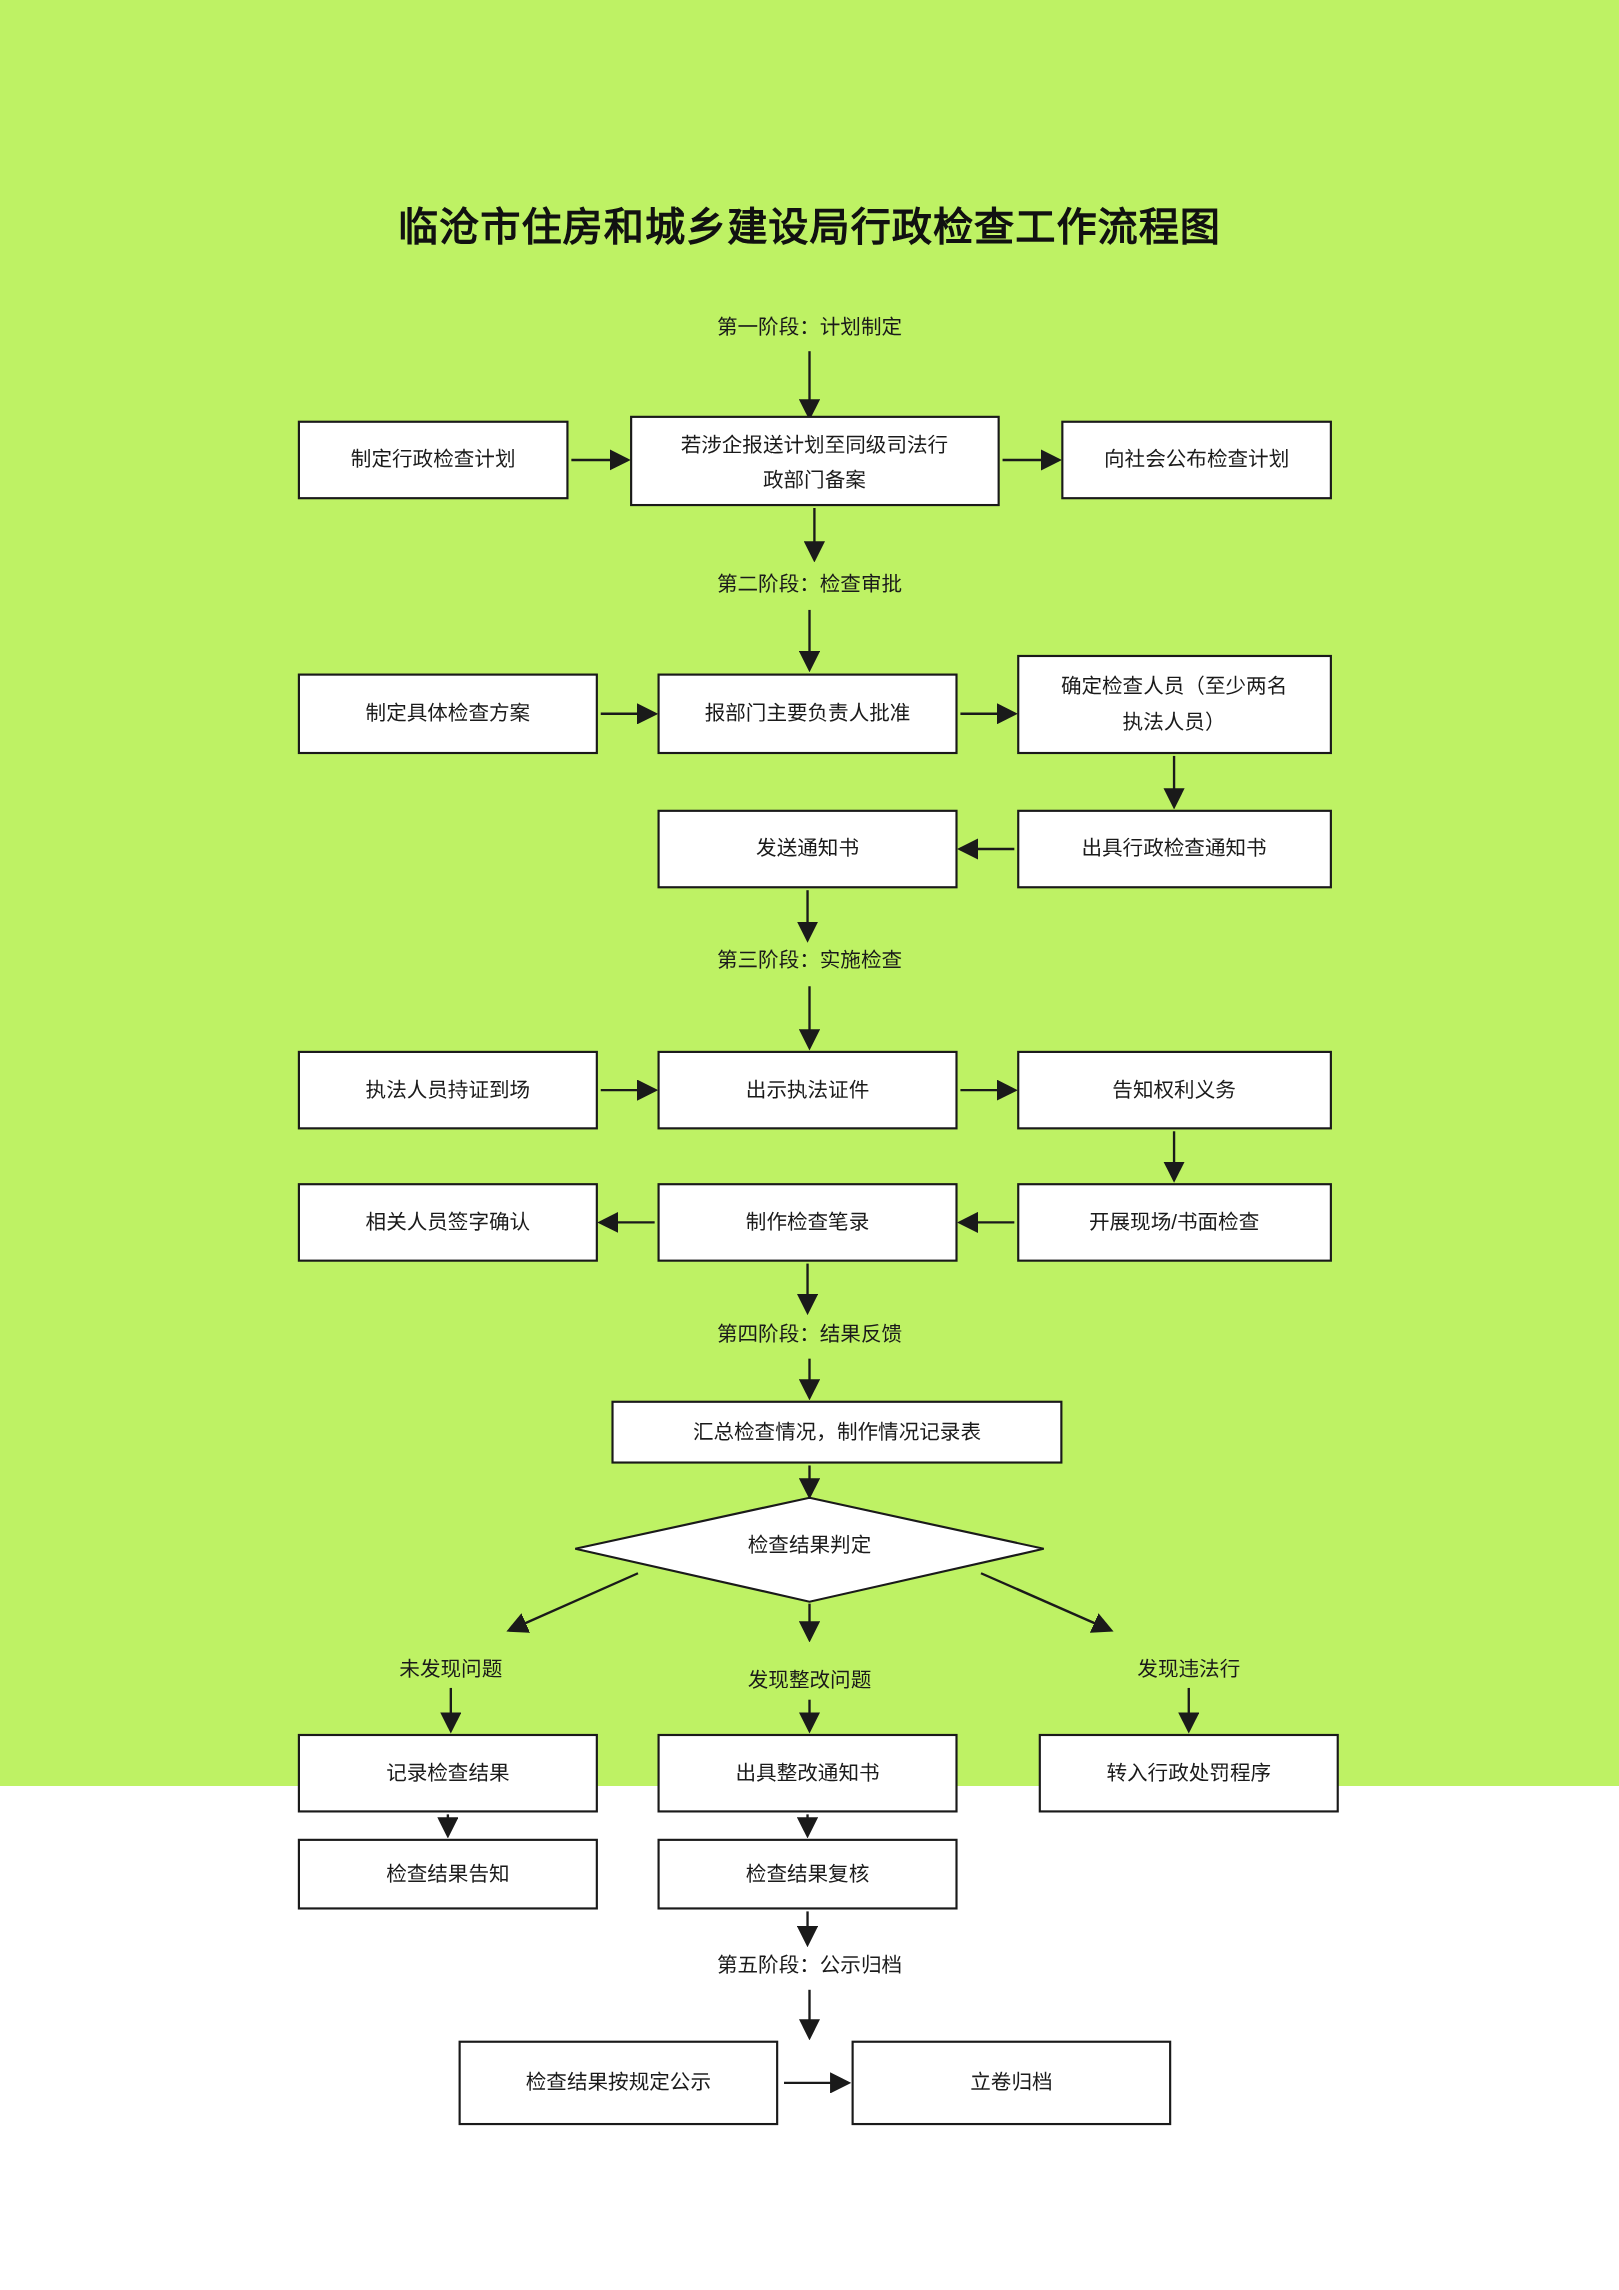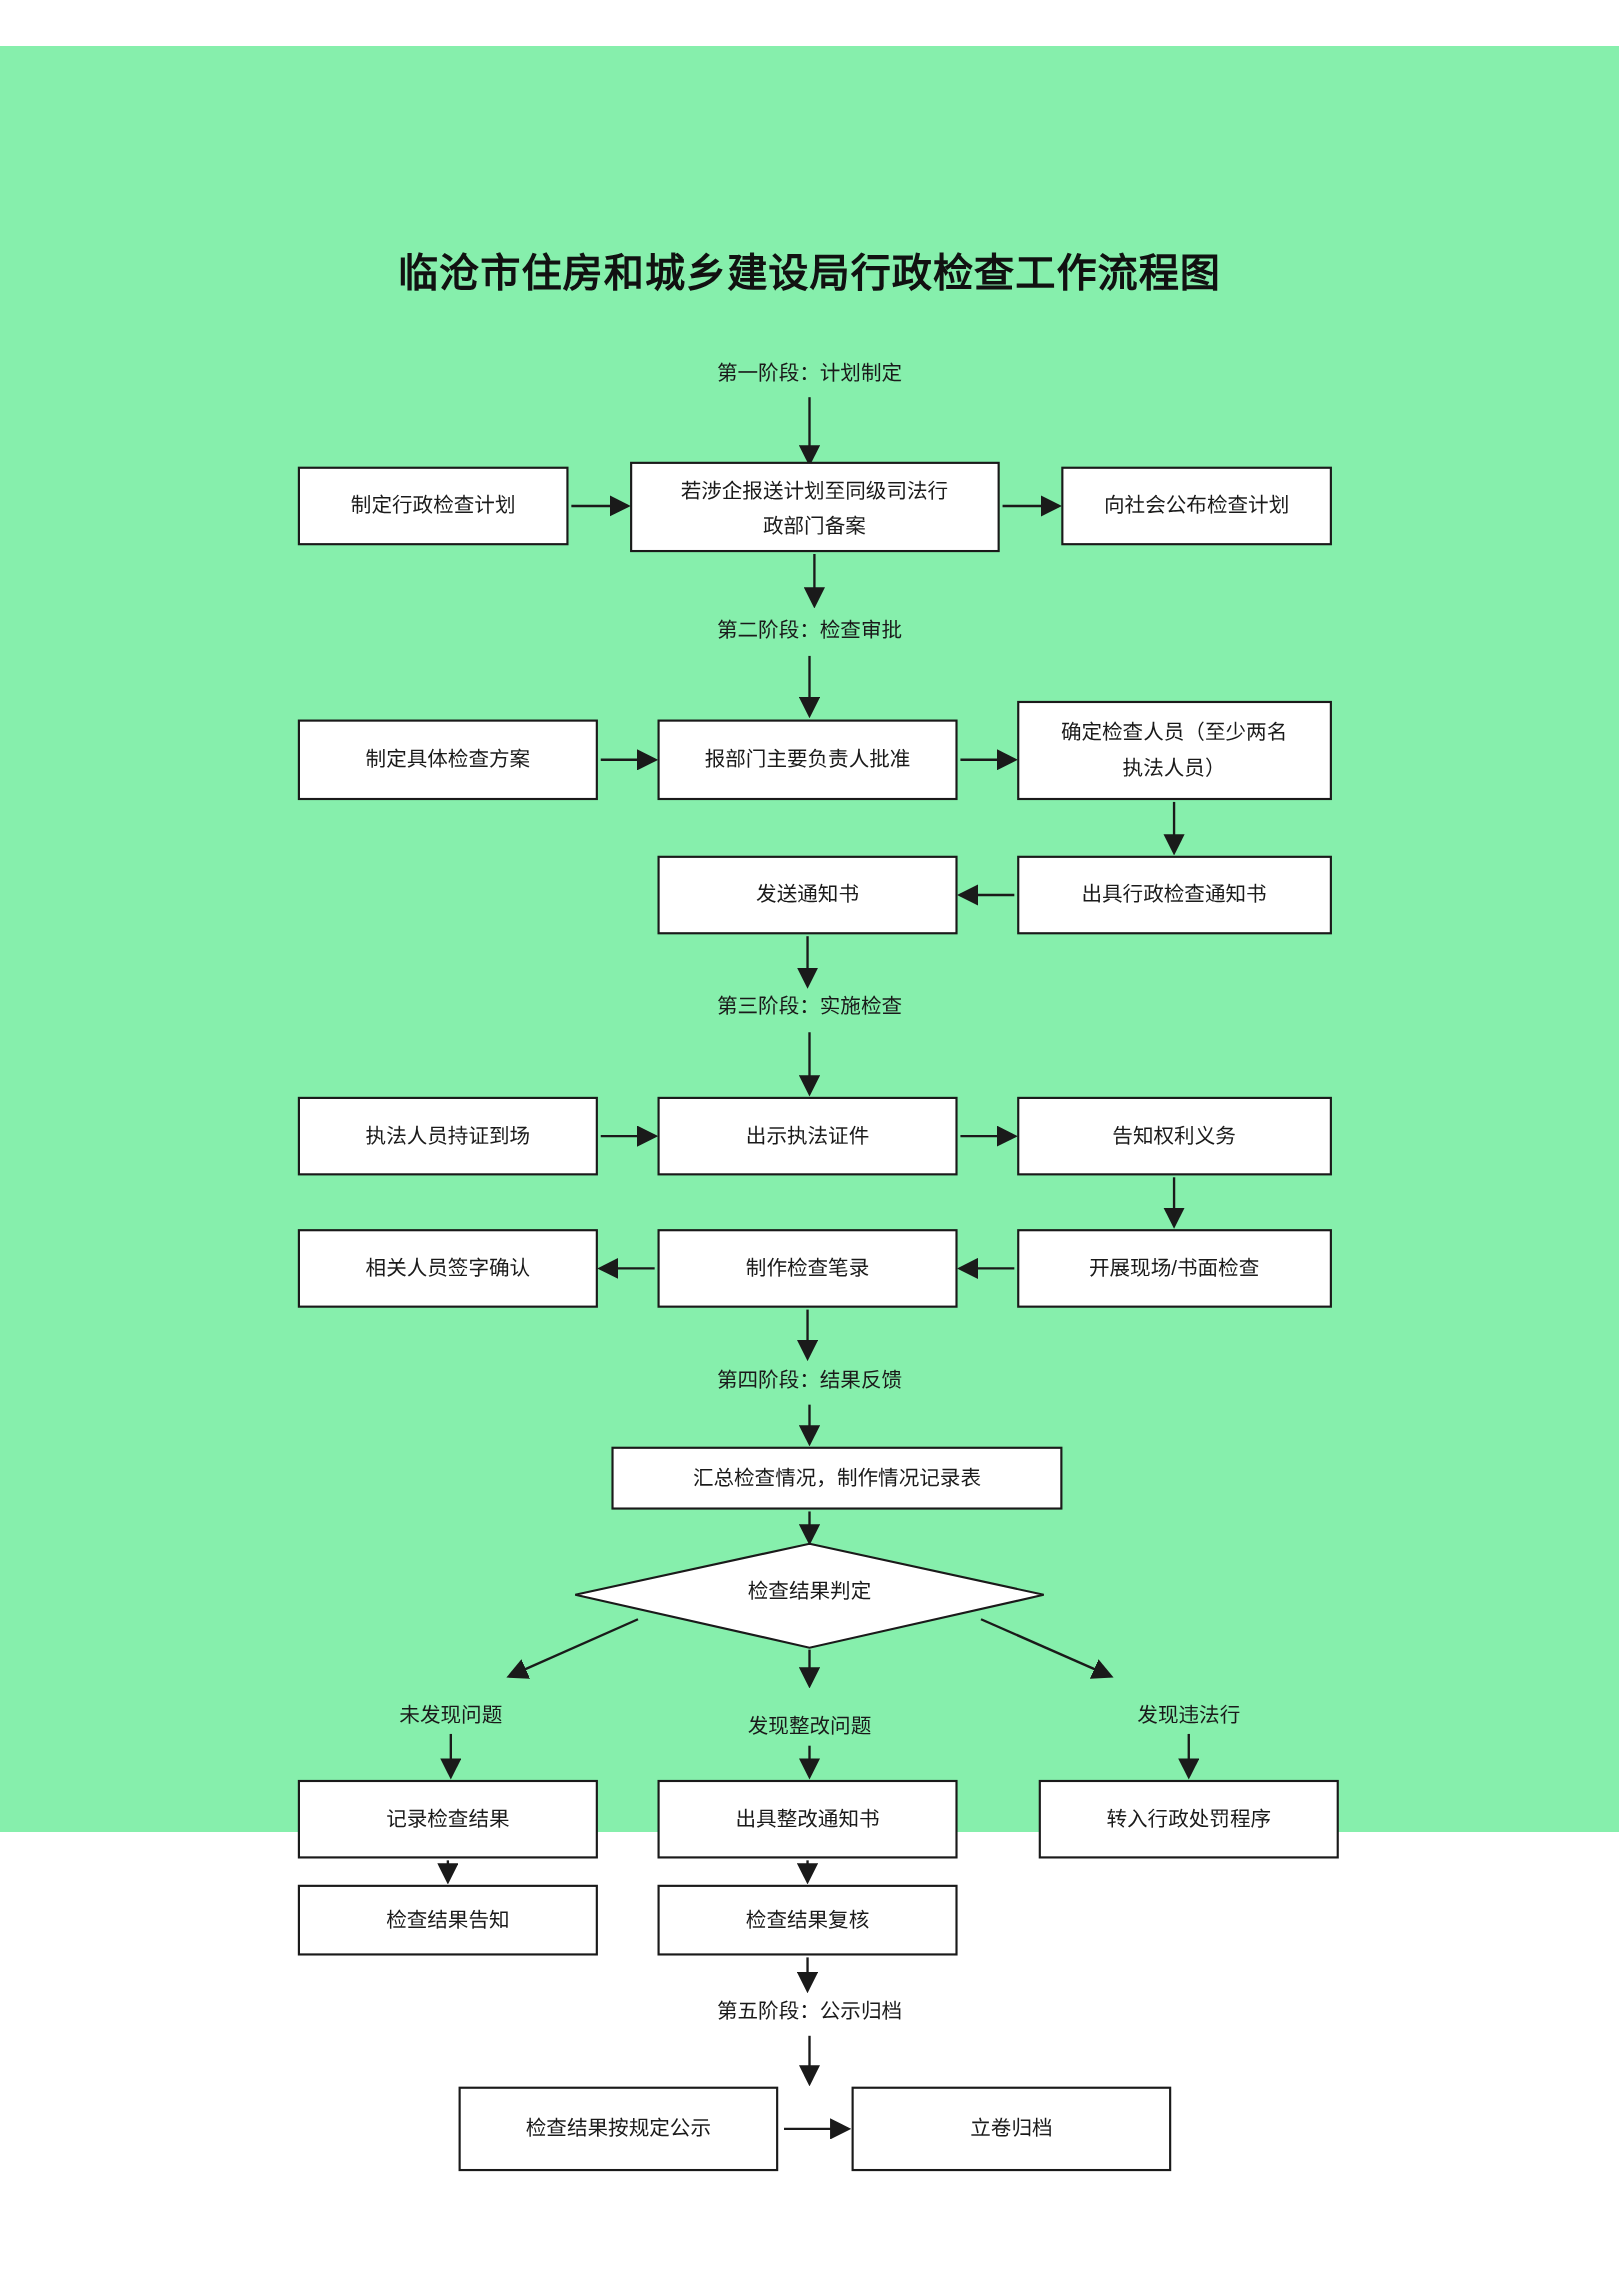--- a/index.html
+++ b/index.html
@@ -12,22 +12,21 @@
     width: 1619px;
     height: 2291px;
     font-family: "Liberation Sans", "DejaVu Sans", sans-serif;
     position: relative;
     overflow: hidden;
   }
   #page {
     position: relative;
     width: 1619px;
     height: 1786px;
-    background: #86efac;
-    margin-top: 46px;
+    background: #bef264;
   }
   #flow-svg {
     position: absolute;
     left: 0;
     top: 0;
     width: 1619px;
     height: 2291px;
     display: block;
   }
   .doc-title {

